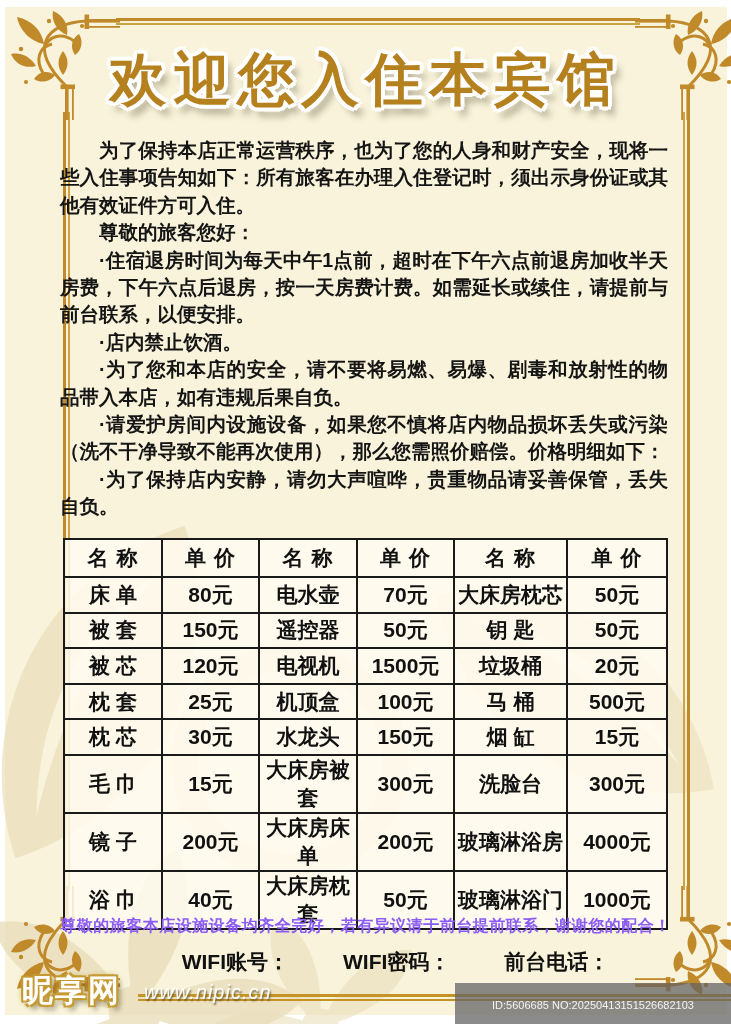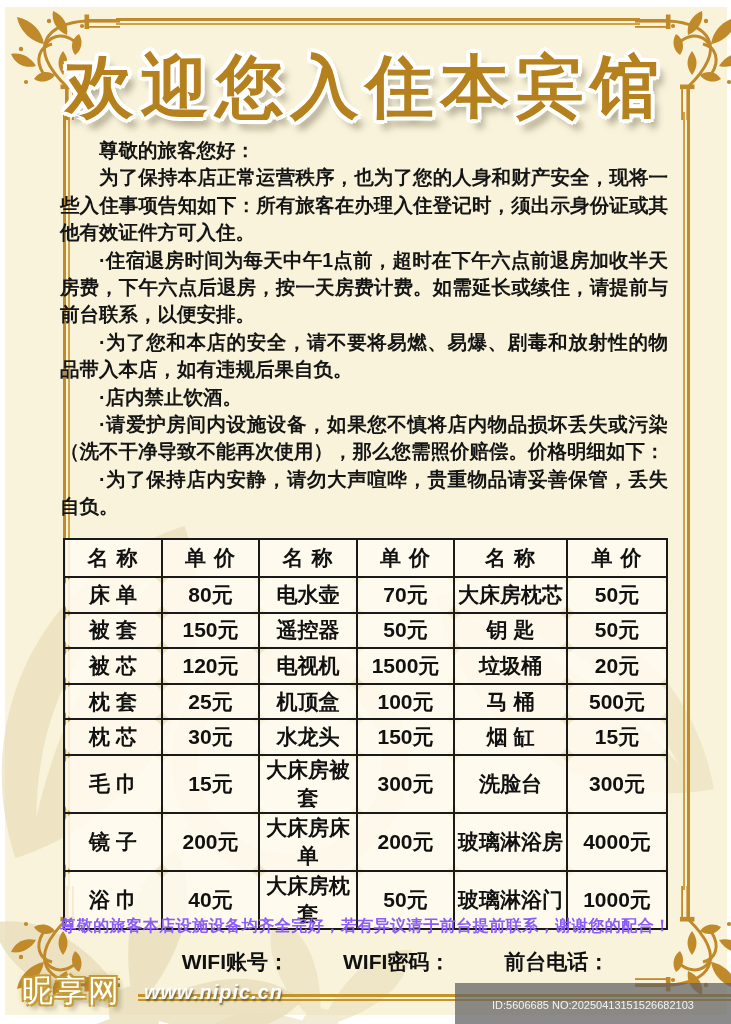--- a/index.html
+++ b/index.html
@@ -18,57 +18,57 @@
     background:linear-gradient(to right,#c0892a 0 3.4px,rgba(0,0,0,0) 3.4px 5.4px,#cda343 5.4px 7.2px,rgba(0,0,0,0) 7.2px);}
   .line-v.flip{background:linear-gradient(to left,#c0892a 0 3.4px,rgba(0,0,0,0) 3.4px 5.4px,#cda343 5.4px 7.2px,rgba(0,0,0,0) 7.2px);}
   .corner{position:absolute;width:110px;height:110px;}
   .corner svg{display:block;width:100%;height:100%;}
   .corner.tr{transform:scaleX(-1);}
   .corner.bl{transform:scaleY(-1);}
   .corner.br{transform:scale(-1,-1);}
 
   
   #title{position:absolute;left:0;right:0;top:42px;text-align:center;
-    font-size:68px;font-weight:800;letter-spacing:7px;color:#b5811e;
+    font-size:57px;font-weight:800;letter-spacing:7px;color:#b5811e;
     font-family:"Liberation Sans",sans-serif;
     text-shadow:
       -3px -3px 0 #fff, 3px -3px 0 #fff, -3px 3px 0 #fff, 3px 3px 0 #fff,
       -4px 0 0 #fff, 4px 0 0 #fff, 0 -4px 0 #fff, 0 4px 0 #fff,
       6px 9px 7px rgba(125,115,90,.6);}
 
   
   #body-text{position:absolute;left:60px;width:608px;top:137px;
     font-size:19.5px;line-height:27.4px;color:#151515;font-weight:600;
     text-align:justify;}
   #body-text p{margin:0;text-indent:2em;}
 
   
   #price-table{position:absolute;left:63px;top:538px;border-collapse:collapse;
     table-layout:fixed;width:603px;}
   #price-table th,#price-table td{border:2.2px solid #1a1a1a;text-align:center;
     vertical-align:middle;background:rgba(255,252,241,.84);
     font-size:21px;font-weight:700;color:#111;padding:0;}
   #price-table th{height:36px;letter-spacing:1px;}
-  #price-table td{height:33.6px;border-radius:12px;}
+  #price-table td{height:33.6px;}
 
   
   #footer-notice{position:absolute;left:0;right:0;top:916px;text-align:center;
     font-size:16px;font-weight:800;color:#8b5cf6;letter-spacing:.5px;}
   #wifi-line{position:absolute;left:0;right:0;top:948px;display:flex;
     justify-content:center;gap:54px;transform:translateX(30px);
     font-size:21px;font-weight:800;color:#111;}
 
   
   #nipic-line{position:absolute;left:138px;right:0;top:994px;height:8px;
     background:linear-gradient(to bottom,#c59425 0 3px,rgba(0,0,0,0) 3px 4.6px,#c59425 4.6px 6.8px,rgba(0,0,0,0) 6.8px);}
-  #nipic-logo{position:absolute;left:22px;top:970px;font-size:31px;font-weight:400;
+  #nipic-logo{position:absolute;left:22px;top:970px;font-size:31px;font-weight:700;
     color:#ffffff;letter-spacing:2px;
     text-shadow:2px 2px 0 #c59a33,-2px 2px 0 #c59a33,2px -2px 0 #c59a33,
       -2px -2px 0 #c59a33,0 0 6px #b8912f,4px 5px 5px rgba(0,0,0,.35);}
-  #nipic-url{position:absolute;left:144px;top:981px;font-size:20px;font-weight:700;
+  #nipic-url{position:absolute;left:144px;top:981px;font-size:20px;font-weight:400;
     font-style:italic;color:rgba(255,255,255,.95);letter-spacing:1px;
     text-shadow:1px 2px 2px rgba(95,82,40,.9),0 0 1px rgba(255,255,255,.6);}
   #stock-id-badge{position:absolute;left:455px;right:0;top:983px;height:44px;
     background:rgba(98,98,98,.74);color:#f2f2f2;font-size:11px;
     display:flex;align-items:center;justify-content:center;letter-spacing:0;}
 </style>
 </head>
 <body>
 
 <svg width="0" height="0" style="position:absolute" aria-hidden="true">
@@ -172,25 +172,25 @@
     </div>
   <div class="corner br" style="left:635px;top:886px;">
       <svg>
         <use href="#flourish"></use>
       </svg>
     </div>
 
   <div id="title">欢迎您入住本宾馆</div>
 
   <div id="body-text">
+    <p>为了保持本店正常运营秩序，也为了您的人身和财产安全，现将一些入住事项告知如下：所有旅客在办理入住登记时，须出示身份证或其他有效证件方可入住。</p>
     <p>尊敬的旅客您好：</p>
-    <p>为了保持本店正常运营秩序，也为了您的人身和财产安全，现将一些入住事项告知如下：所有旅客在办理入住登记时，须出示身份证或其他有效证件方可入住。</p>
     <p>·住宿退房时间为每天中午1点前，超时在下午六点前退房加收半天房费，下午六点后退房，按一天房费计费。如需延长或续住，请提前与前台联系，以便安排。</p>
+    <p>·店内禁止饮酒。</p>
     <p>·为了您和本店的安全，请不要将易燃、易爆、剧毒和放射性的物品带入本店，如有违规后果自负。</p>
-    <p>·店内禁止饮酒。</p>
     <p>·请爱护房间内设施设备，如果您不慎将店内物品损坏丢失或污染（洗不干净导致不能再次使用），那么您需照价赔偿。价格明细如下：</p>
     <p>·为了保持店内安静，请勿大声喧哗，贵重物品请妥善保管，丢失自负。</p>
   </div>
 
   <table id="price-table">
     <colgroup>
       <col style="width:98px">
         <col style="width:97px">
         <col style="width:98px">
       <col style="width:97px">

